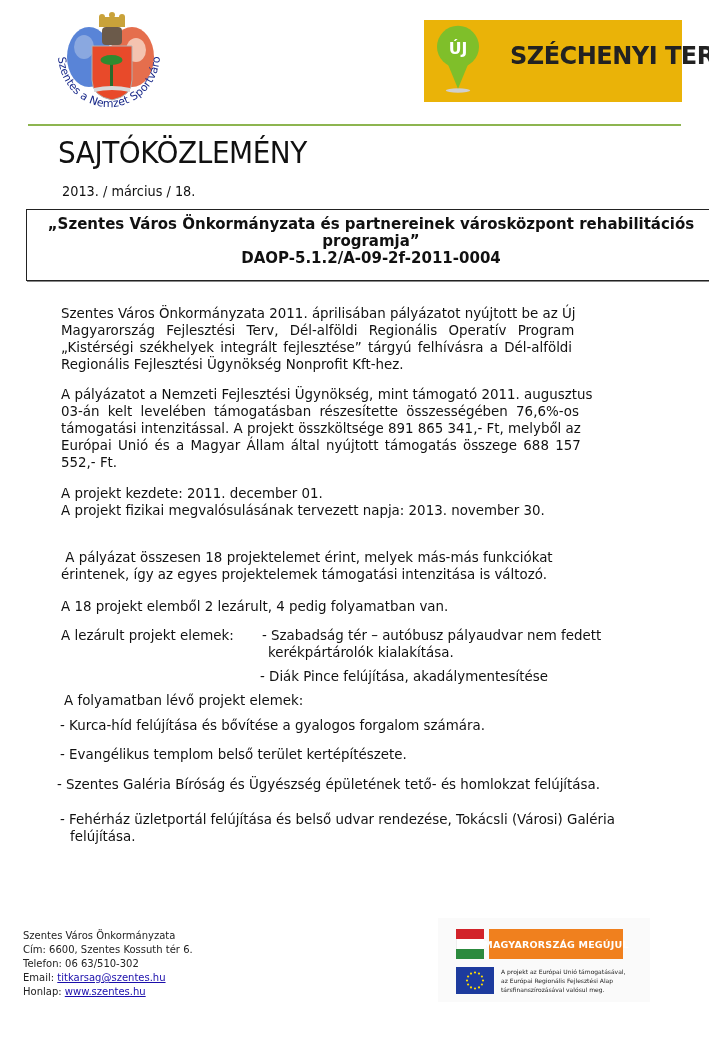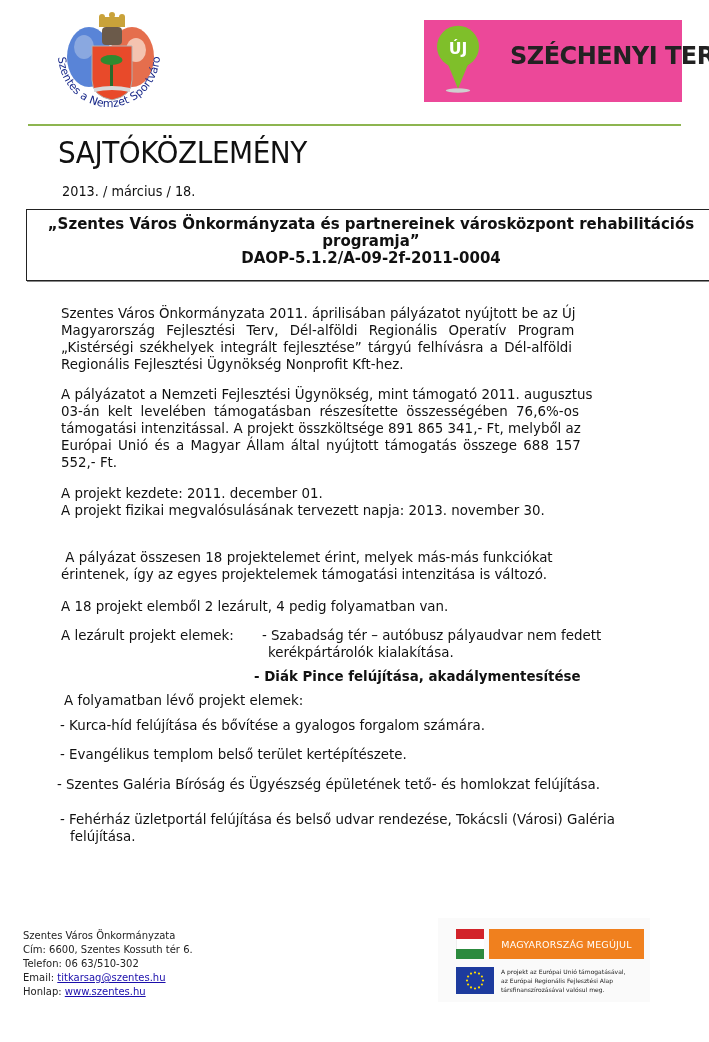--- a/index.html
+++ b/index.html
@@ -2,21 +2,21 @@
 <html><head>
 <meta charset="utf-8">
 <style>
   html, body { margin: 0; padding: 0; background: #ffffff; }
   body { width: 709px; height: 1042px; position: relative; overflow: hidden;
          font-family: "DejaVu Sans", sans-serif; color: #111; }
   .abs { position: absolute; }
 
   
   #crest { left: 44px; top: 12px; width: 128px; height: 108px; }
-  #szechenyi { left: 424px; top: 20px; width: 258px; height: 82px; background: #ec4899; }
+  #szechenyi { left: 424px; top: 20px; width: 258px; height: 82px; background: #eab308; }
   #sz-pin { left: 6px; top: 4px; width: 70px; height: 70px; }
   #sz-text { left: 86px; top: 22px; font-family: "DejaVu Sans", sans-serif; font-weight: bold;
              font-size: 24px; letter-spacing: -0.5px; color: #222; white-space: nowrap; }
 
   #green-rule { left: 28px; top: 124px; width: 653px; height: 2px; background: #8db550; }
 
   #doc-title { left: 58px; top: 134px; font-family: "DejaVu Sans", sans-serif; font-size: 31px;
                font-weight: normal; letter-spacing: -0.5px; color: #111; transform: scaleX(0.9);
                transform-origin: left top; white-space: nowrap; }
   #doc-date { left: 62px; top: 183px; font-family: "DejaVu Sans", sans-serif; font-size: 14px;
@@ -31,22 +31,22 @@
   .para .line { display: block; white-space: nowrap; }
   .justify-line { display: flex; justify-content: space-between; white-space: nowrap; align-items: center; }
 
   .txt { font-size: 13.4px; line-height: 17px; white-space: nowrap; }
 
   
   #footer-contact { left: 23px; top: 929px; font-size: 10px; line-height: 14px; color: #222; }
   #footer-contact a { color: #1a0dab; text-decoration: underline; }
   #eu-block { left: 438px; top: 918px; width: 212px; height: 84px; background: #fafafa; }
   #hu-flag { left: 18px; top: 11px; width: 28px; height: 30px; }
-  #mm-banner { left: 51px; top: 11px; width: 155px; height: 30px; background: #f0801e;
-               color: #fff; font-weight: normal; font-size: 9.5px; letter-spacing: 0.2px;
+  #mm-banner { left: 51px; top: 11px; width: 134px; height: 30px; background: #f0801e;
+               color: #fff; font-weight: bold; font-size: 9.5px; letter-spacing: 0.2px;
                display: flex; align-items: center; justify-content: center; white-space: nowrap; }
   #eu-flag { left: 18px; top: 49px; width: 38px; height: 27px; background: #1d3b9e; }
   #eu-text { left: 63px; top: 49px; font-size: 6px; line-height: 9px; color: #222; white-space: nowrap; }
 </style>
 </head>
 <body>
 
 <div id="crest" class="abs">
   <svg width="128" height="108" viewBox="0 0 128 108">
 
@@ -132,21 +132,21 @@
 <div class="abs txt" style="left:61px; top:549px;">
   <div style="white-space:pre;"> A pályázat összesen 18 projektelemet érint, melyek más-más funkciókat</div>
   <div>érintenek, így az egyes projektelemek támogatási intenzitása is változó.</div>
 </div>
 
 <div class="abs txt" style="left:61px; top:598px;">A 18 projekt elemből 2 lezárult, 4 pedig folyamatban van.</div>
 
 <div class="abs txt" style="left:61px; top:627px;">A lezárult projekt elemek:</div>
 <div class="abs txt" style="left:262px; top:627px;">- Szabadság tér – autóbusz pályaudvar nem fedett</div>
 <div class="abs txt" style="left:268px; top:644px;">kerékpártárolók kialakítása.</div>
-<div class="abs txt" style="left:254px; top:668px;font-weight:bold;">- Diák Pince felújítása, akadálymentesítése</div>
+<div class="abs txt" style="left:260px; top:668px;">- Diák Pince felújítása, akadálymentesítése</div>
 
 <div class="abs txt" style="left:64px; top:692px;">A folyamatban lévő projekt elemek:</div>
 <div class="abs txt" style="left:60px; top:717px;">- Kurca-híd felújítása és bővítése a gyalogos forgalom számára.</div>
 <div class="abs txt" style="left:60px; top:746px;">- Evangélikus templom belső terület kertépítészete.</div>
 <div class="abs txt" style="left:57px; top:776px;">- Szentes Galéria Bíróság és Ügyészség épületének tető- és homlokzat felújítása.</div>
 <div class="abs txt" style="left:60px; top:811px;">- Fehérház üzletportál felújítása és belső udvar rendezése, Tokácsli (Városi) Galéria</div>
 <div class="abs txt" style="left:70px; top:828px;">felújítása.</div>
 
 <div id="footer-contact" class="abs">
   <div>Szentes Város Önkormányzata</div>

